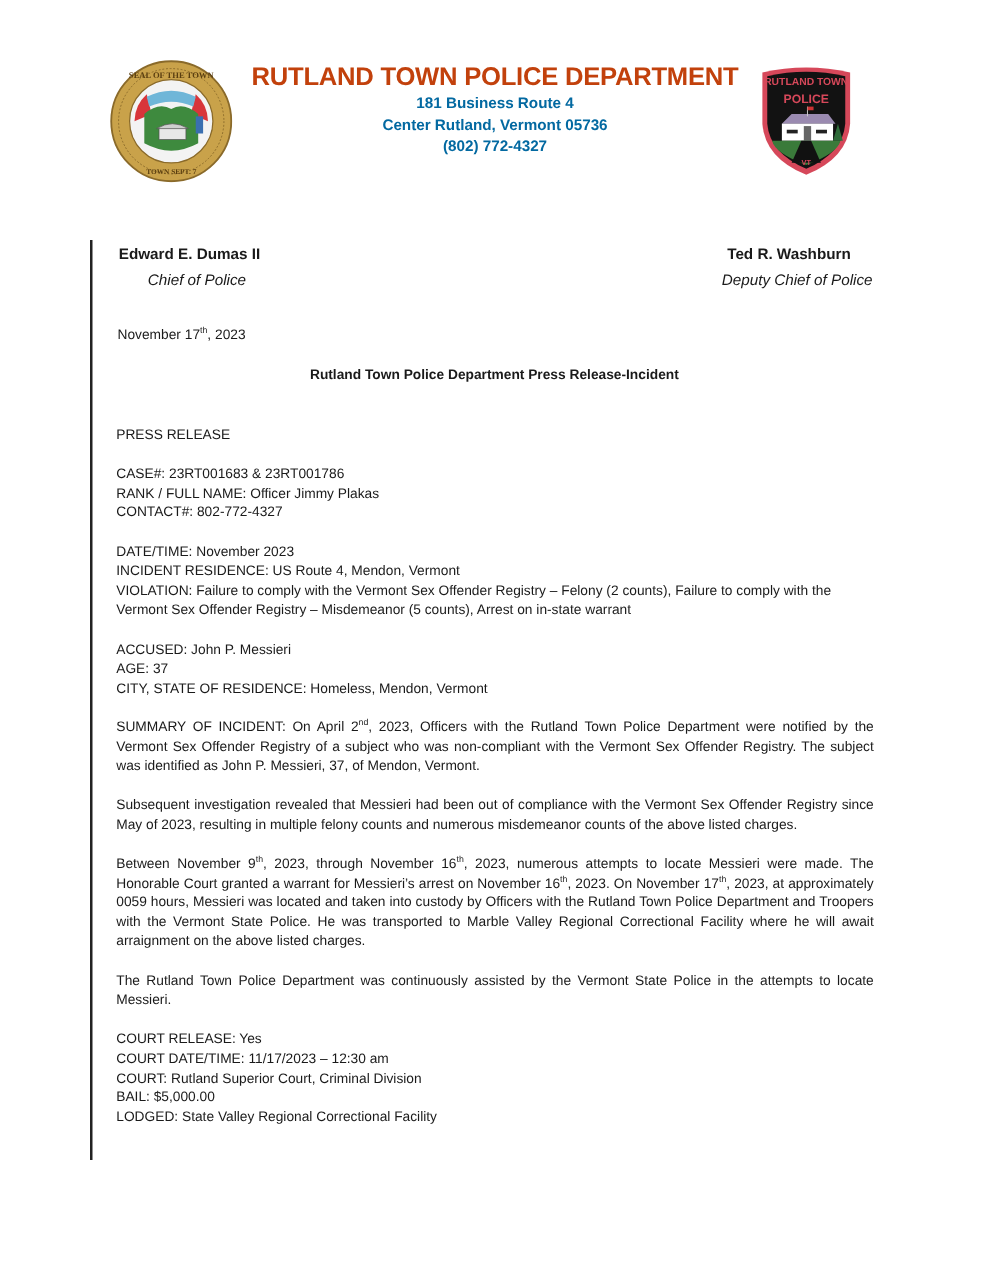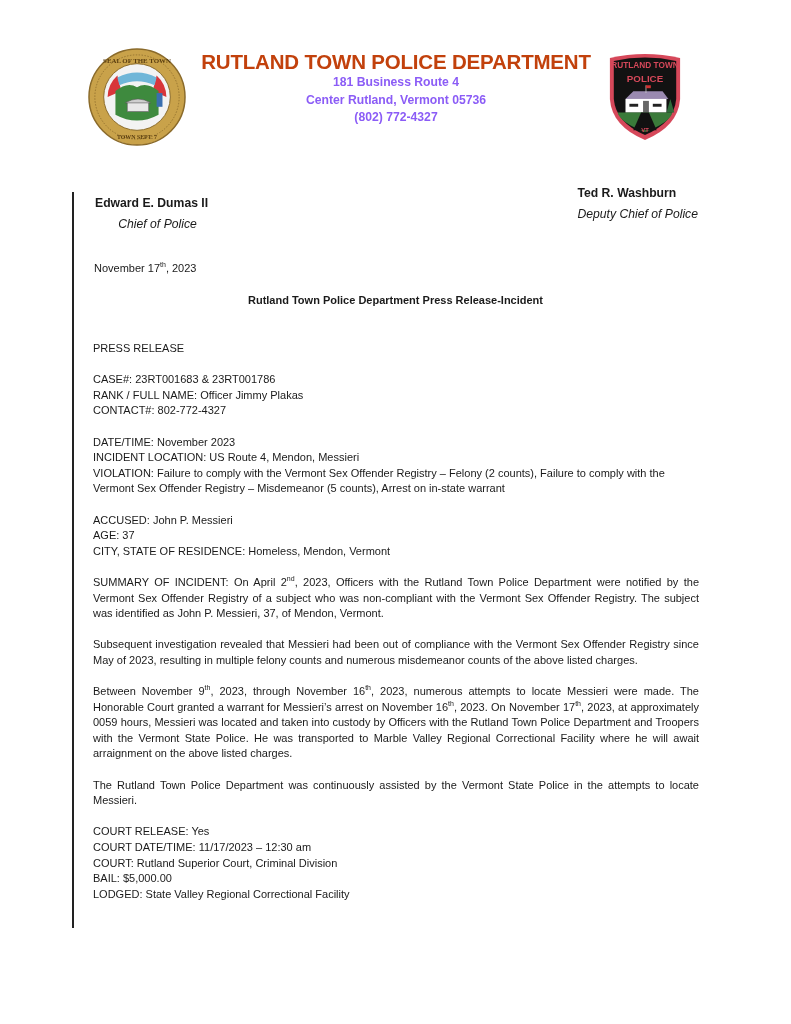--- a/index.html
+++ b/index.html
@@ -5,28 +5,28 @@
   html, body { margin: 0; padding: 0; background: #ffffff; }
   body { width: 791px; height: 1024px; position: relative; overflow: hidden;
          font-family: "Liberation Sans", sans-serif; color: #1a1a1a; }
   .page { position: absolute; inset: 0; }
 
   .seal { position: absolute; left: 88px; top: 48px; width: 98px; height: 98px; }
   .patch { position: absolute; left: 606px; top: 50px; width: 78px; height: 92px; }
 
   .letterhead { position: absolute; left: 190px; top: 50px; width: 412px; text-align: center; }
   .lh-title { font-family: "Liberation Sans", sans-serif; font-weight: 700; font-size: 20.5px; letter-spacing: -0.2px; line-height: 24px; color: #c2410c; }
-  .lh-line { font-weight: 700; font-size: 12.2px; line-height: 17.5px; color: #8b5cf6; }
+  .lh-line { font-weight: 700; font-size: 12.2px; line-height: 17.5px; color: #0369a1; }
 
   .margin-bar { position: absolute; left: 72px; top: 192px; width: 2px; height: 736px; background: #222; }
 
   .chief { position: absolute; left: 95px; top: 193px; font-size: 12.2px; line-height: 21px; text-align: center; }
   .chief .name { font-weight: 700; }
   .chief .role { font-style: italic; padding-left: 12px; }
-  .deputy { position: absolute; right: 93px; top: 183px; font-size: 12.2px; line-height: 21px; text-align: left; }
+  .deputy { position: absolute; right: 93px; top: 193px; font-size: 12.2px; line-height: 21px; text-align: center; }
   .deputy .name { font-weight: 700; padding-right: 13px; }
   .deputy .role { font-style: italic; }
 
   .date { position: absolute; left: 94px; top: 262px; font-size: 11px; }
   sup { font-size: 7px; line-height: 0; vertical-align: super; }
 
   .release-title { position: absolute; left: 0; right: 0; top: 294px; text-align: center; font-weight: 700; font-size: 11px; padding-left: 0px; }
 
   .body { position: absolute; left: 93px; top: 341px; width: 606px; font-size: 11px; line-height: 15.6px; }
   .body p { margin: 0 0 15.6px 0; }
@@ -97,21 +97,21 @@
     <p>PRESS RELEASE</p>
 
     <p>
       <span class="line">CASE#: 23RT001683 &amp; 23RT001786</span>
       <span class="line">RANK / FULL NAME: Officer Jimmy Plakas</span>
       <span class="line">CONTACT#: 802-772-4327</span>
     </p>
 
     <p>
       <span class="line">DATE/TIME: November 2023</span>
-      <span class="line">INCIDENT LOCATION: US Route 4, Mendon, Messieri</span>
+      <span class="line">INCIDENT RESIDENCE: US Route 4, Mendon, Vermont</span>
       <span class="line">VIOLATION: Failure to comply with the Vermont Sex Offender Registry – Felony (2 counts), Failure to comply with the Vermont Sex Offender Registry – Misdemeanor (5 counts), Arrest on in-state warrant</span>
     </p>
 
     <p>
       <span class="line">ACCUSED: John P. Messieri</span>
       <span class="line">AGE: 37</span>
       <span class="line">CITY, STATE OF RESIDENCE: Homeless, Mendon, Vermont</span>
     </p>
 
     <p class="just"><span>SUMMARY OF INCIDENT: On April 2</span><sup>nd</sup><span>, 2023, Officers with the Rutland Town Police Department were notified by the Vermont Sex Offender Registry of a subject who was non-compliant with the Vermont Sex Offender Registry. The subject was identified as John P. Messieri, 37, of Mendon, Vermont.</span></p>

